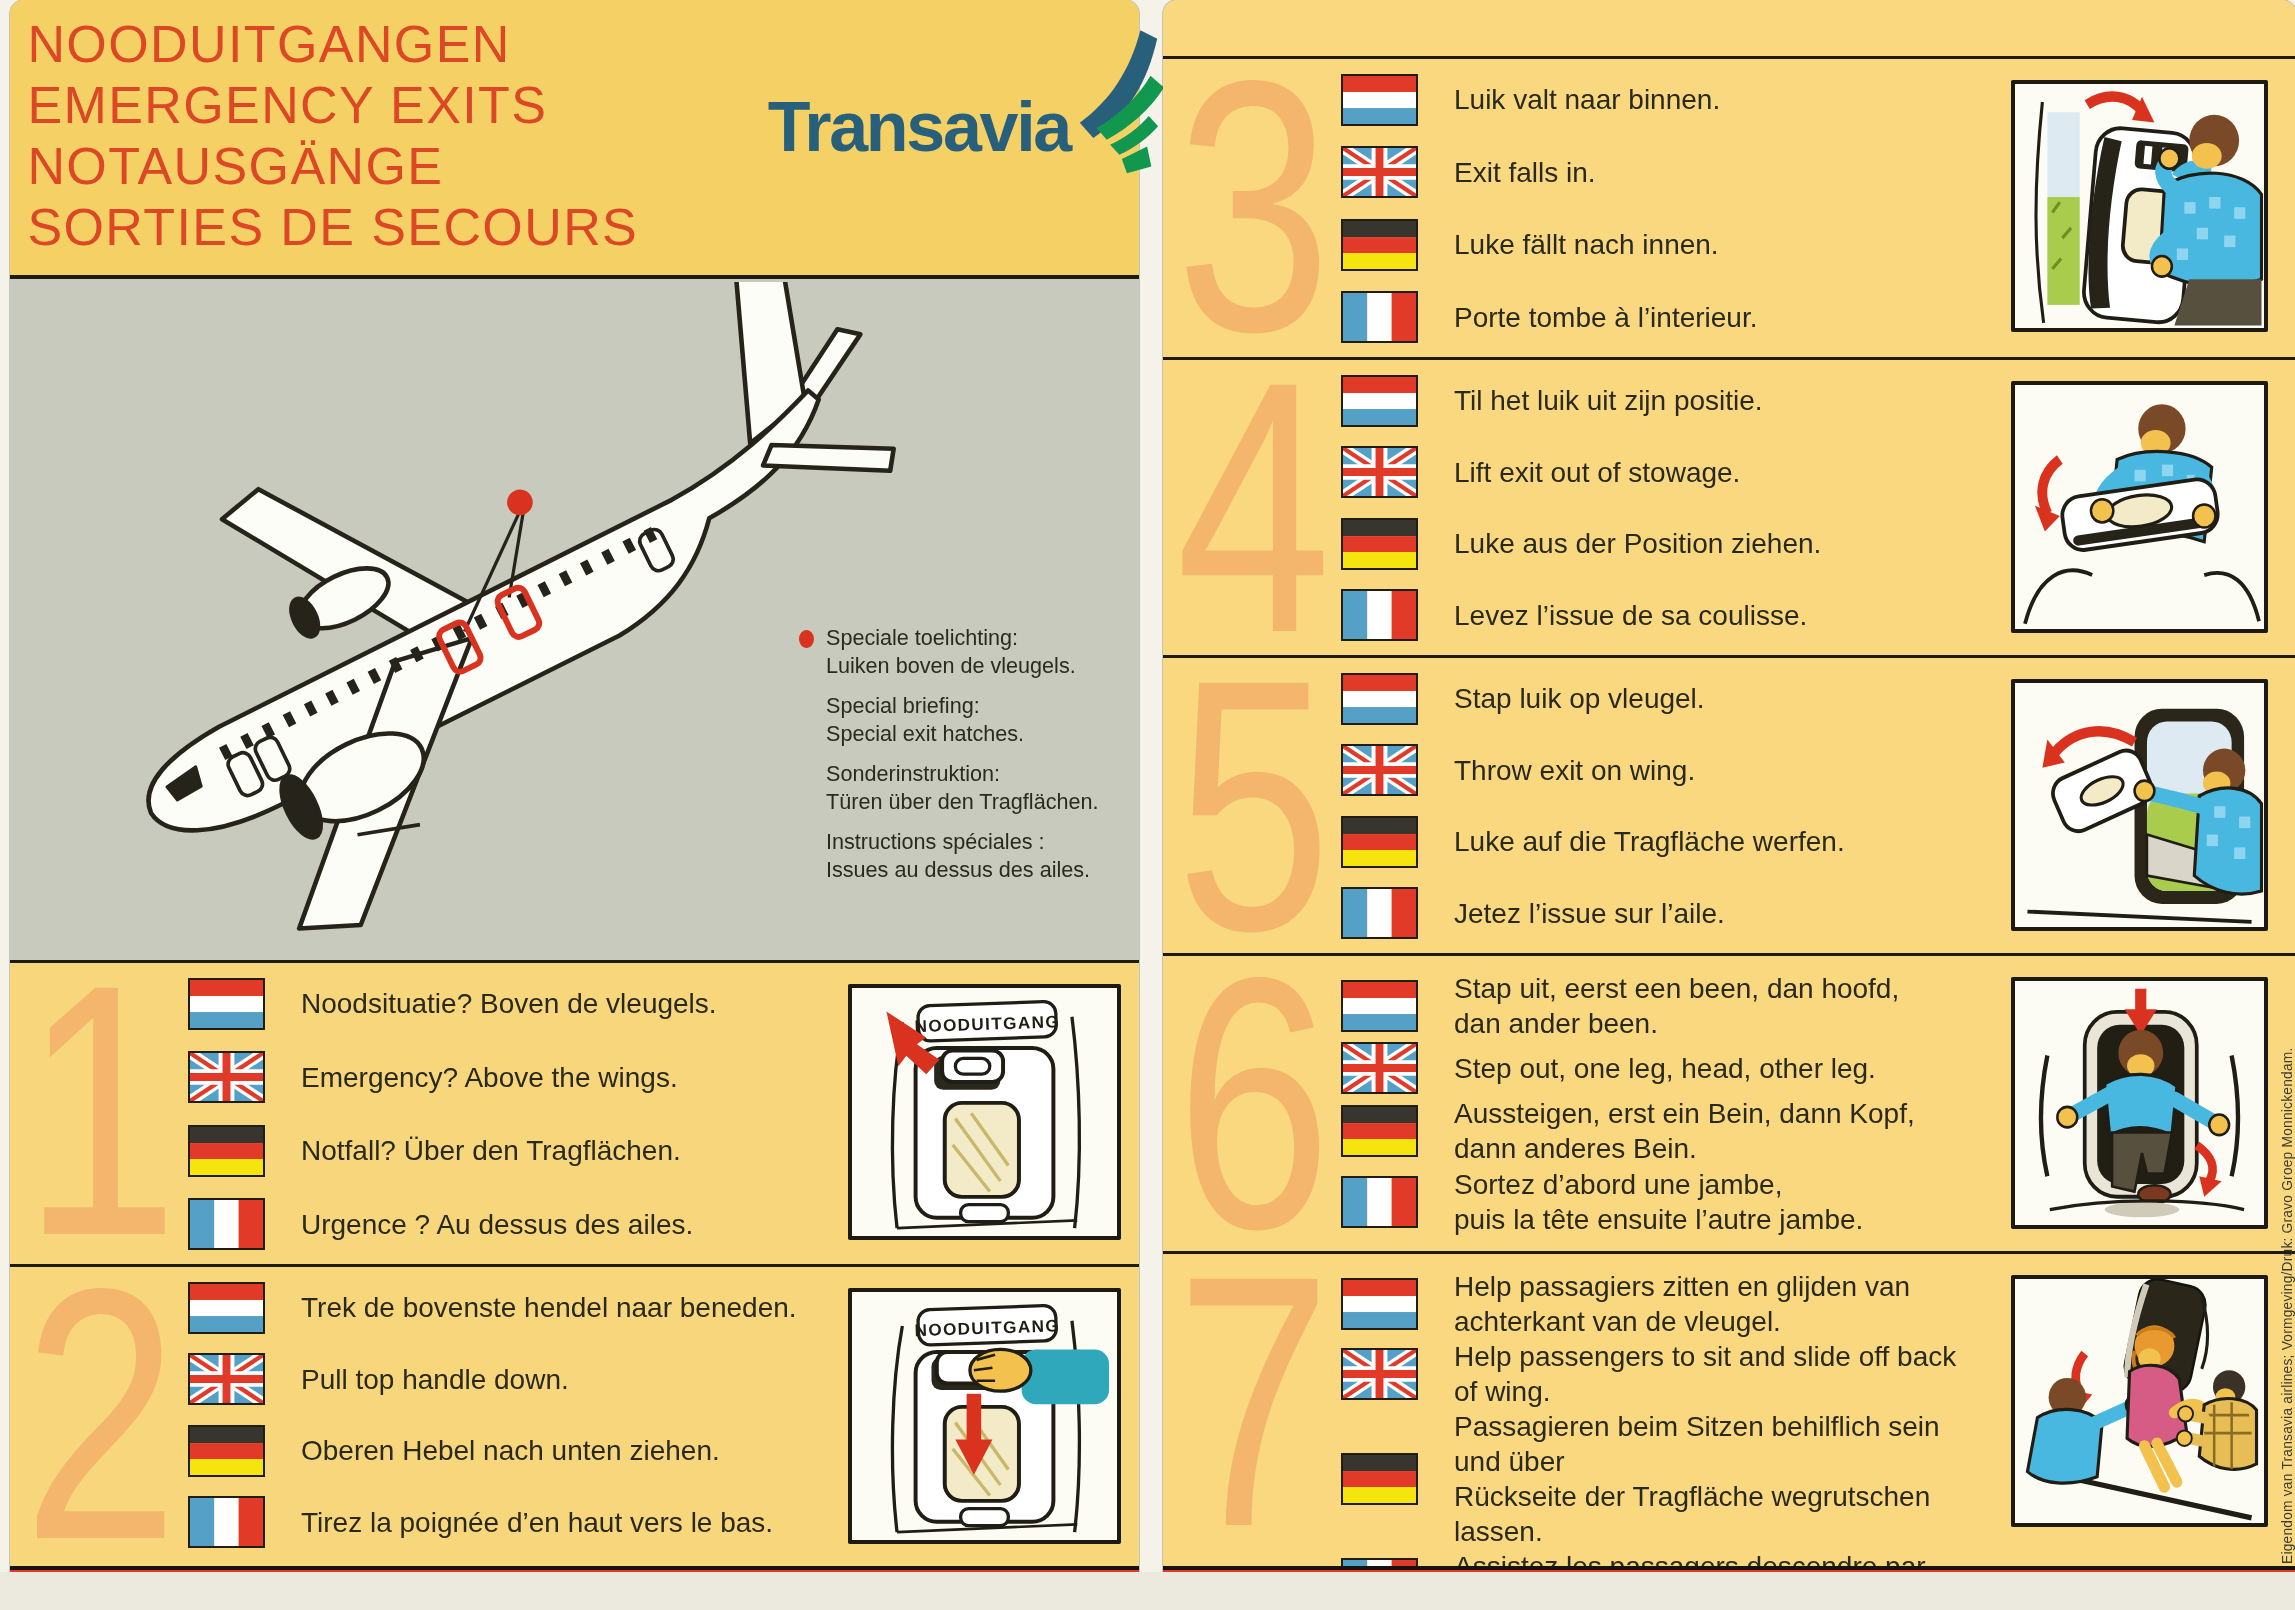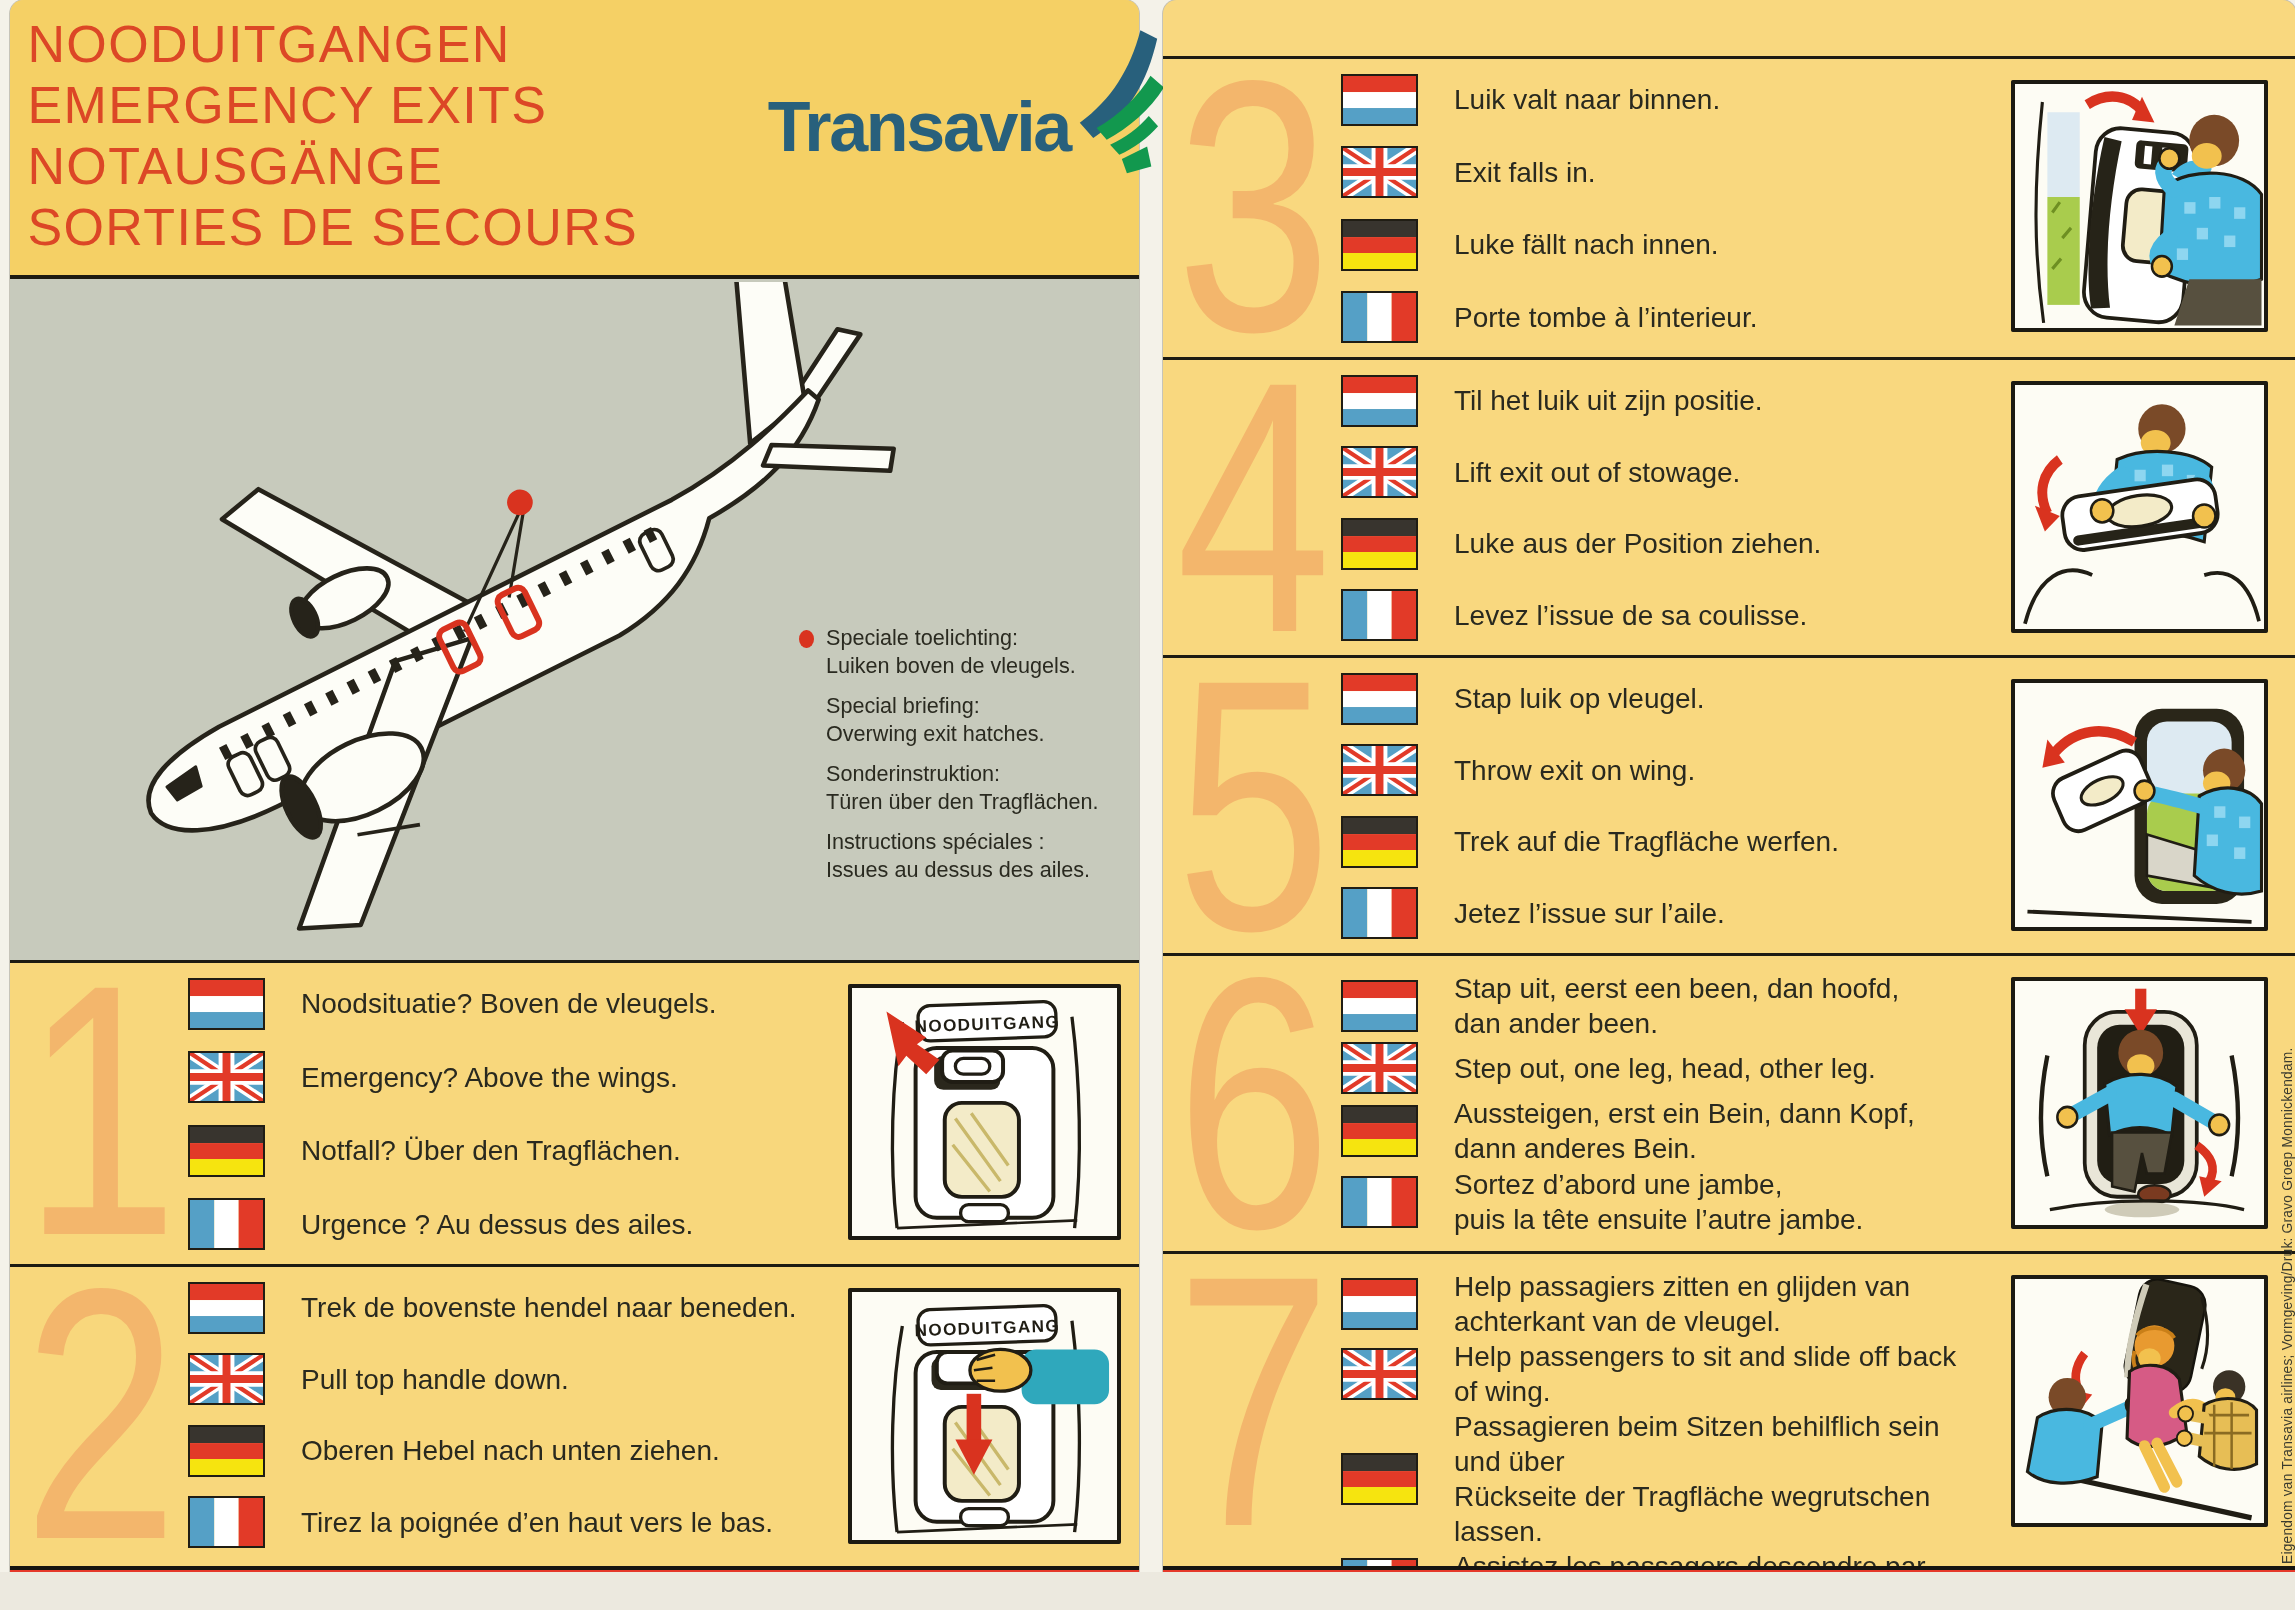--- a/index.html
+++ b/index.html
@@ -96,21 +96,21 @@
         </g>
       </svg>
       <div id="briefing-note">
         <div id="note-bullet"></div>
       <div class="note-group">
             <div class="note-line">Speciale toelichting:</div>
             <div class="note-line">Luiken boven de vleugels.</div>
           </div>
           <div class="note-group">
             <div class="note-line">Special briefing:</div>
-            <div class="note-line">Overwing exit hatches.</div>
+            <div class="note-line">Special exit hatches.</div>
           </div>
           <div class="note-group">
             <div class="note-line">Sonderinstruktion:</div>
             <div class="note-line">Türen über den Tragflächen.</div>
           </div>
           <div class="note-group">
             <div class="note-line">Instructions spéciales :</div>
             <div class="note-line">Issues au dessus des ailes.</div>
           </div>
         </div>
@@ -406,21 +406,21 @@
       <path d="M30,0 V40 M0,20 H60" stroke="#E23A28" stroke-width="6.5"></path>
               </svg>
               <span class="step-text">Throw exit on wing.</span>
             </div>
             <div class="lang-row">
               <svg class="flag" viewBox="0 0 60 40" preserveAspectRatio="none">
                 <rect width="60" height="13.4" fill="#38342E"></rect>
                 <rect y="13.4" width="60" height="13.3" fill="#E23A28"></rect>
                 <rect y="26.7" width="60" height="13.3" fill="#F6E40F"></rect>
               </svg>
-              <span class="step-text">Trek auf die Tragfläche werfen.</span>
+              <span class="step-text">Luke auf die Tragfläche werfen.</span>
             </div>
             <div class="lang-row">
               <svg class="flag" viewBox="0 0 60 40" preserveAspectRatio="none">
                 <rect width="20" height="40" fill="#55A0C6"></rect>
                 <rect x="20" width="20" height="40" fill="#FFFFFF"></rect>
                 <rect x="40" width="20" height="40" fill="#E23A28"></rect>
               </svg>
               <span class="step-text">Jetez l’issue sur l’aile.</span>
             </div>
           </div>

